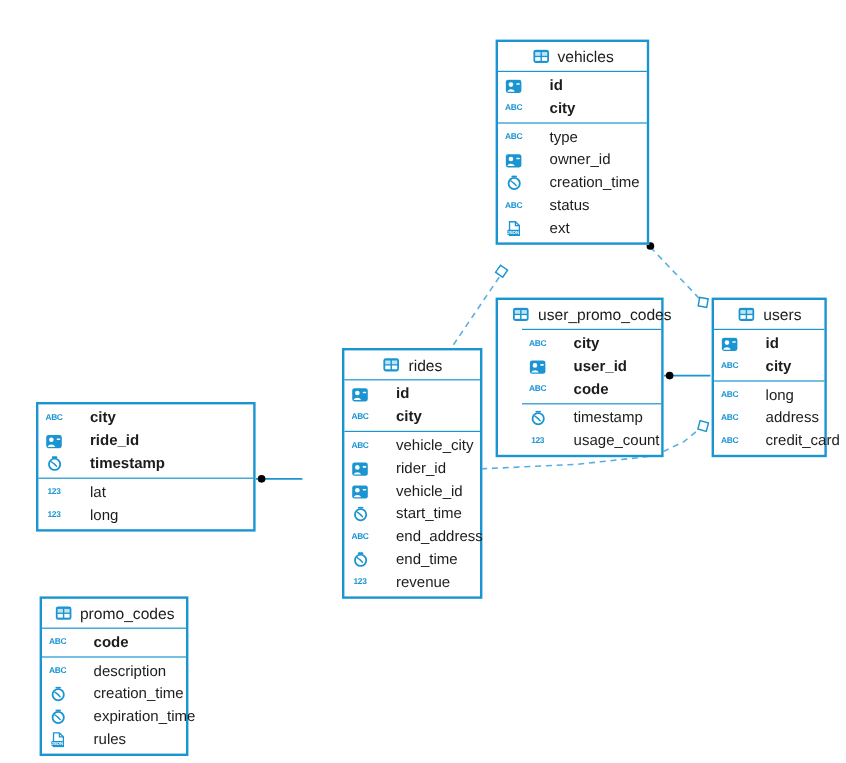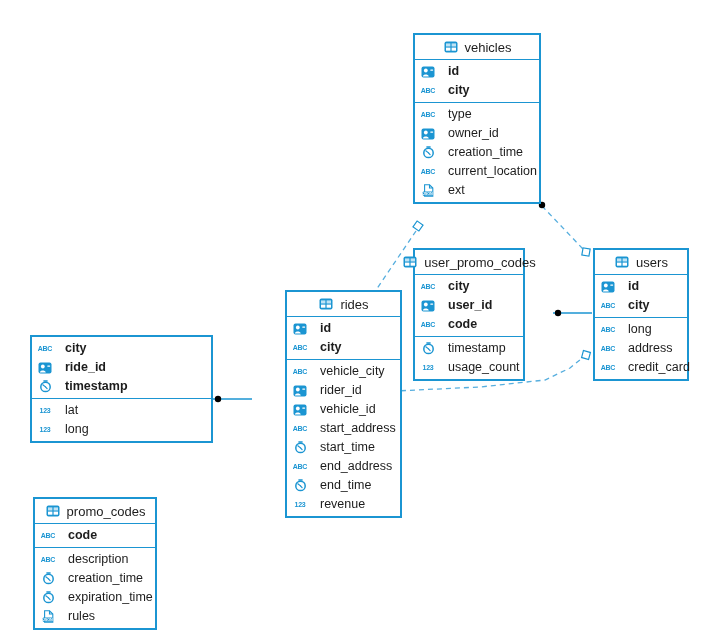--- a/index.html
+++ b/index.html
@@ -25,21 +25,21 @@
   .table-header{
     display:flex;align-items:center;justify-content:center;gap:6px;
     height:24px;
     border-bottom:1px solid #1b95d2;
     font-size:13px;
     white-space:nowrap;
   }
   .section{padding:2px 0;}
   .section.keys{border-bottom:1px solid #1b95d2;}
   .row{
-    display:flex;align-items:center;gap:12px;
+    display:flex;align-items:center;gap:22px;
     height:19px;
     padding:0 4px 0 5px;
     white-space:nowrap;
   }
   .row .label{font-size:12.5px;line-height:19px;}
   .section.keys .row .label{font-weight:700;}
   .icon{
     width:16px;min-width:16px;height:13px;
     display:flex;align-items:center;justify-content:center;
   }
@@ -135,36 +135,36 @@
               <path d="M6.5 6.9 L8.1 8.6" stroke="#1b95d2" stroke-width="1.2" stroke-linecap="round"></path>
               <path d="M4.9 1 L8.1 1" stroke="#1b95d2" stroke-width="1.4" stroke-linecap="round"></path>
             </svg>
           </span>
     <span class="label">creation_time</span>
   </div>
         <div class="row">
     <span class="icon">
             <span class="txt-icon">ABC</span>
           </span>
-    <span class="label">current_location</span>
+    <span class="label">status</span>
   </div>
         <div class="row">
     <span class="icon">
             <svg width="13" height="13" viewBox="0 0 13 13">
               <path d="M2.6 0.8 h4.9 L10.8 4 V12.2 H2.6 Z" fill="none" stroke="#1b95d2" stroke-width="1.1"></path>
               <path d="M7.5 0.8 V4 H10.8" fill="none" stroke="#1b95d2" stroke-width="1.1"></path>
               <rect x="0.8" y="7.4" width="9.8" height="4.4" rx="0.9" fill="#1b95d2"></rect>
               <text x="5.7" y="10.9" text-anchor="middle" font-size="3.7" font-weight="700" fill="#fff" font-family="Liberation Sans, sans-serif">JSON</text>
             </svg>
           </span>
     <span class="label">ext</span>
   </div>
       </div>
   </div>
-    <div class="db-table" style="left: 413px; top: 248px; width: 112px;">
+    <div class="db-table" style="left: 413px; top: 248px; width: 140px; padding-left: 20px;">
     <div class="table-header">
       <span class="icon">
           <svg width="14" height="12" viewBox="0 0 14 12">
             <rect x="0.5" y="0.5" width="13" height="11" rx="2" fill="#1b95d2"></rect>
             <rect x="2" y="2.4" width="4.4" height="3.1" fill="#bfe3f5"></rect>
             <rect x="7.6" y="2.4" width="4.4" height="3.1" fill="#bfe3f5"></rect>
             <rect x="2" y="6.6" width="4.4" height="3.1" fill="#fff"></rect>
             <rect x="7.6" y="6.6" width="4.4" height="3.1" fill="#fff"></rect>
           </svg>
         </span>
@@ -324,26 +324,20 @@
               <rect x="0.5" y="0.5" width="13" height="11" rx="2" fill="#1b95d2"></rect>
               <circle cx="4.8" cy="4.5" r="1.9" fill="#fff"></circle>
               <path d="M1.8 10.4 C2.5 7.8 7.1 7.8 7.8 10.4 Z" fill="#fff"></path>
               <rect x="9.2" y="3.4" width="3" height="1.3" rx="0.6" fill="#fff"></rect>
             </svg>
           </span>
     <span class="label">vehicle_id</span>
   </div>
         <div class="row">
     <span class="icon">
-            <span class="txt-icon">ABC</span>
-          </span>
-    <span class="label">start_address</span>
-  </div>
-        <div class="row">
-    <span class="icon">
             <svg width="13" height="13" viewBox="0 0 13 13">
               <circle cx="6.5" cy="6.9" r="4.7" fill="none" stroke="#1b95d2" stroke-width="1.5"></circle>
               <path d="M6.5 6.9 L3.8 4.8" stroke="#1b95d2" stroke-width="1.2" stroke-linecap="round"></path>
               <path d="M6.5 6.9 L8.1 8.6" stroke="#1b95d2" stroke-width="1.2" stroke-linecap="round"></path>
               <path d="M4.9 1 L8.1 1" stroke="#1b95d2" stroke-width="1.4" stroke-linecap="round"></path>
             </svg>
           </span>
     <span class="label">start_time</span>
   </div>
         <div class="row">

